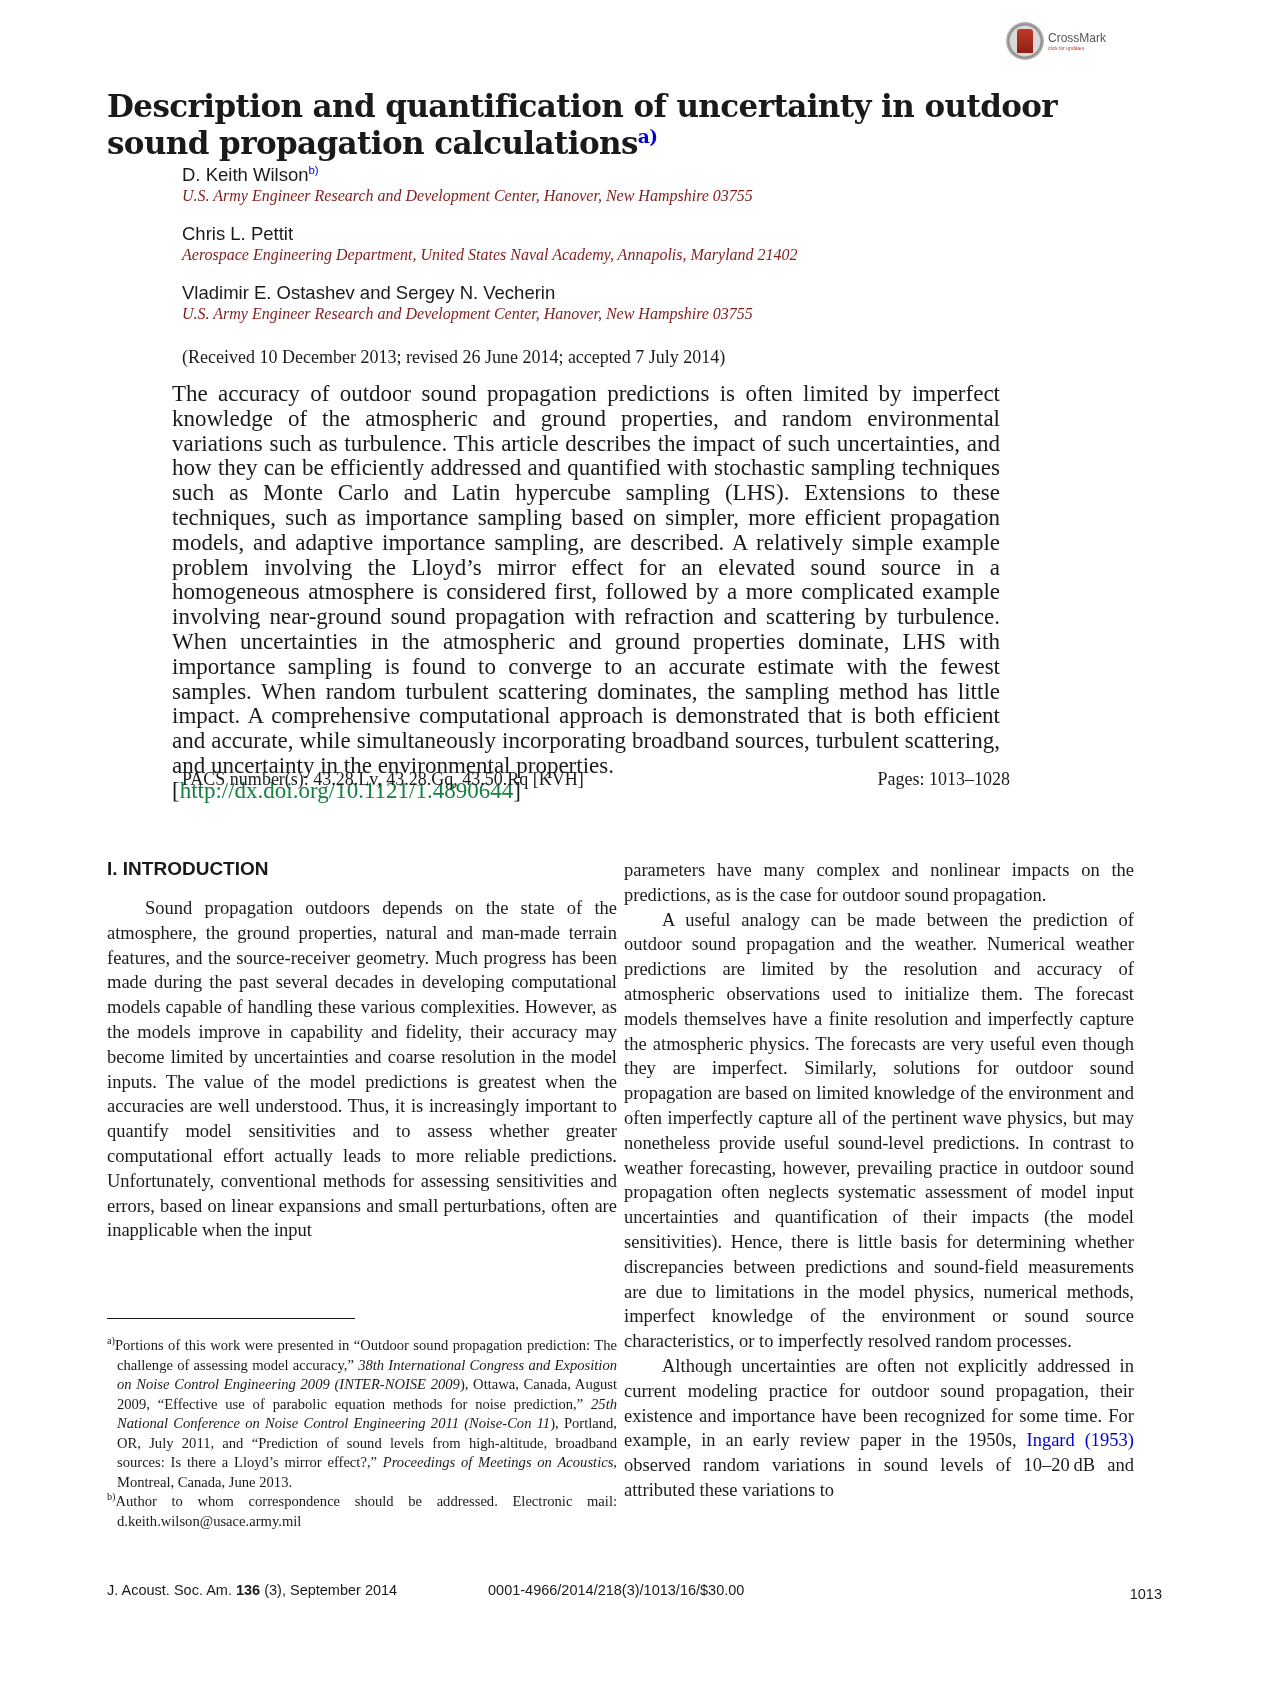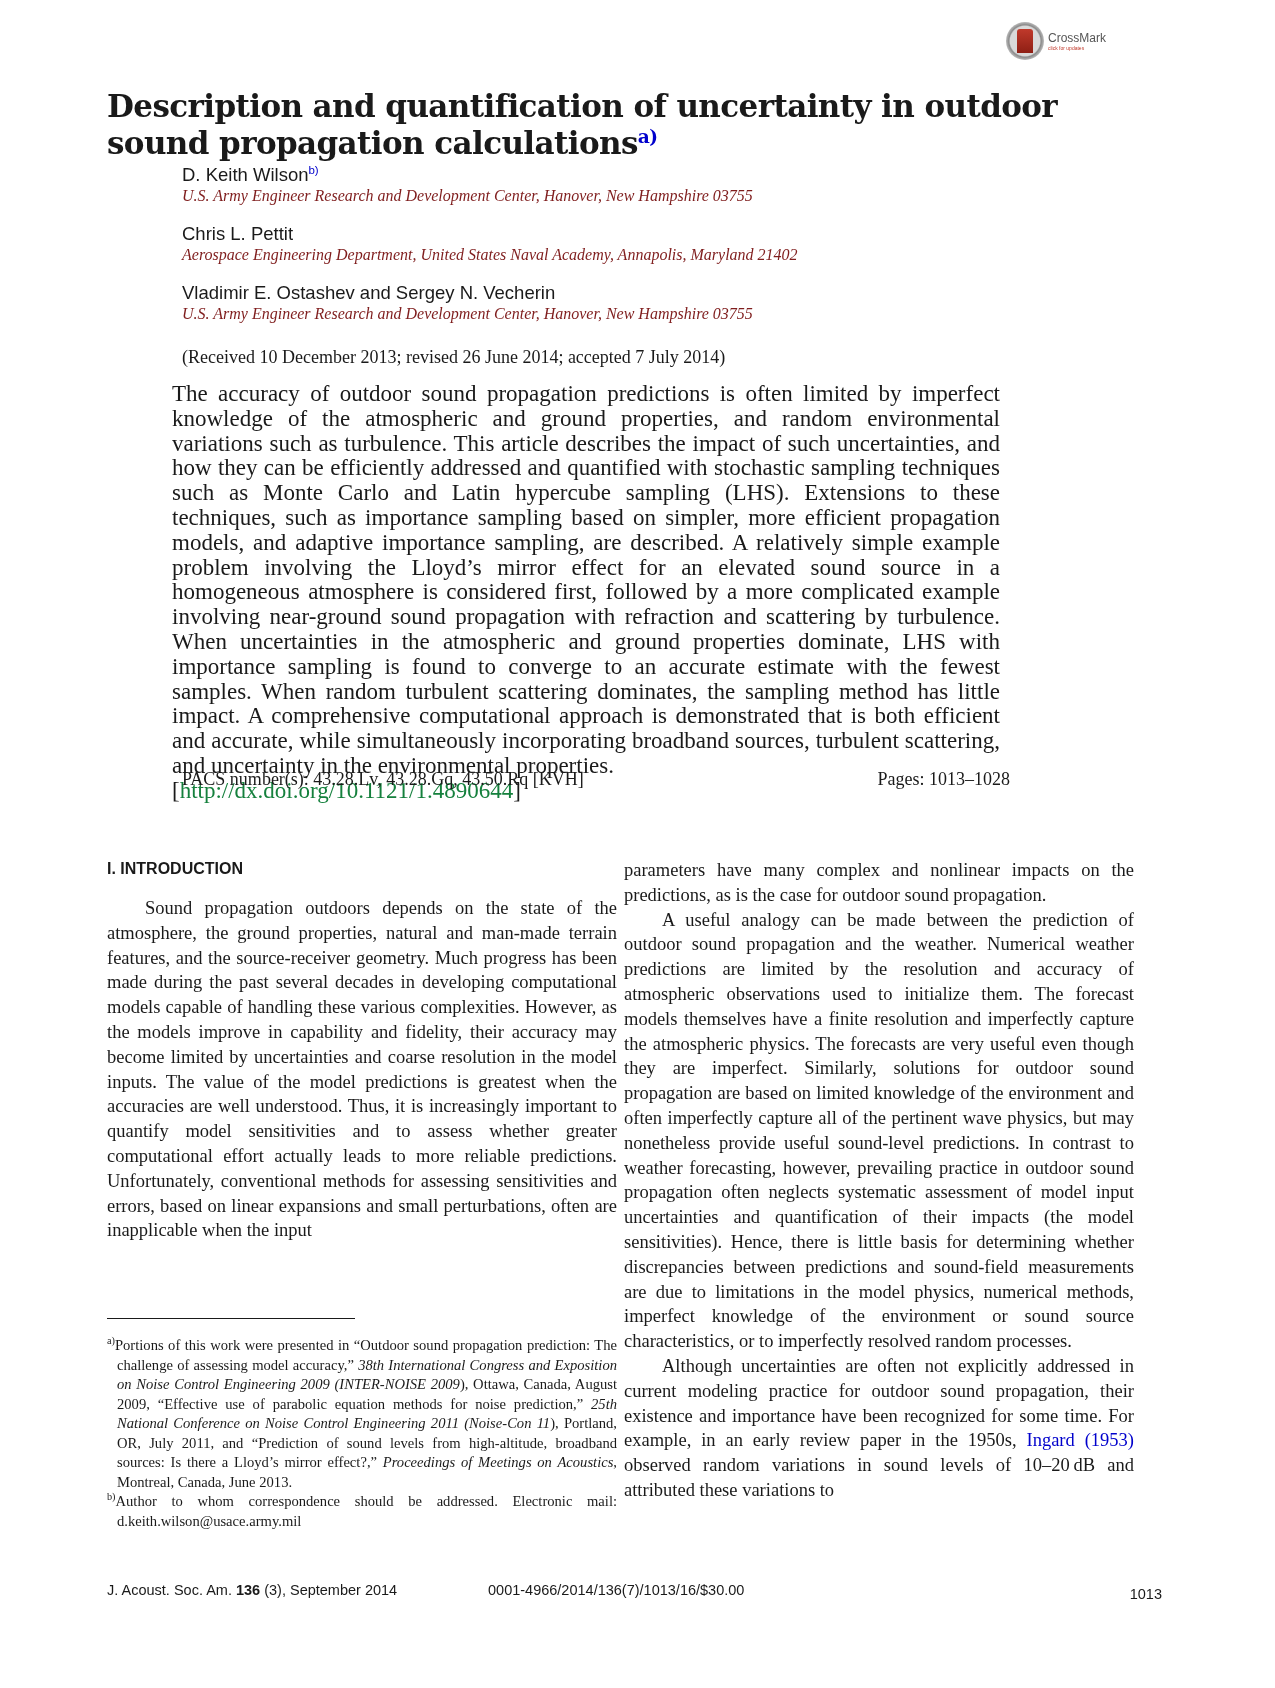--- a/index.html
+++ b/index.html
@@ -25,21 +25,21 @@
   .received { left: 182px; top: 346px; font-size: 18px; line-height: 22px; }
 
   .abstract { left: 172px; top: 382px; width: 828px; font-size: 23px; line-height: 24.8px; text-align: justify; }
   .doi { color: #15803d; }
 
   .pacs-row { left: 182px; top: 768px; width: 828px; display: flex; justify-content: space-between; font-size: 18px; line-height: 22px; }
 
   .col { position: absolute; width: 510px; font-size: 18.5px; line-height: 24.8px; text-align: justify; }
   .col-left { left: 107px; top: 858px; }
   .col-right { left: 624px; top: 858px; }
-  .section-heading { font-family: "Liberation Sans", sans-serif; font-weight: bold; font-size: 16px; line-height: 22px; margin: 0 0 16px 0; text-align: left; }
+  .section-heading { font-family: "Liberation Sans", sans-serif; font-weight: bold; font-size: 19px; line-height: 22px; margin: 0 0 16px 0; text-align: left; }
   .para { margin: 0; text-indent: 38px; }
   .para.noindent { text-indent: 0; }
   .ref-link { color: #0000cc; }
 
   .fn-rule { left: 107px; top: 1318px; width: 248px; height: 0; border-top: 1.2px solid #1a1a1a; }
   .footnotes { left: 107px; top: 1336px; width: 510px; font-size: 14.6px; line-height: 19.5px; text-align: justify; }
   .fn { margin: 0; padding-left: 10px; text-indent: -10px; }
   .fn-mark { font-size: 70%; vertical-align: super; line-height: 0; }
   .fn i { font-style: italic; }
 
@@ -104,15 +104,15 @@
 
 <div class="abs fn-rule"></div>
 
 <div class="abs footnotes">
   <p class="fn"><span class="fn-mark">a)</span><span>Portions of this work were presented in “Outdoor sound propagation prediction: The challenge of assessing model accuracy,” </span><i>38th International Congress and Exposition on Noise Control Engineering 2009 (INTER-NOISE 2009</i><span>), Ottawa, Canada, August 2009, “Effective use of parabolic equation methods for noise prediction,” </span><i>25th National Conference on Noise Control Engineering 2011 (Noise-Con 11</i><span>), Portland, OR, July 2011, and “Prediction of sound levels from high-altitude, broadband sources: Is there a Lloyd’s mirror effect?,” </span><i>Proceedings of Meetings on Acoustics</i><span>, Montreal, Canada, June 2013.</span></p>
   <p class="fn"><span class="fn-mark">b)</span><span>Author to whom correspondence should be addressed. Electronic mail: d.keith.wilson@usace.army.mil</span></p>
 </div>
 
 <div class="abs footer">
   <span class="f-left"><span>J. Acoust. Soc. Am. </span><b>136</b><span> (3), September 2014</span></span>
-  <span class="f-mid">0001-4966/2014/136(7)/1013/16/$30.00</span>
+  <span class="f-mid">0001-4966/2014/218(3)/1013/16/$30.00</span>
   <span class="f-right">1013</span>
 </div>
 
 </body></html>

